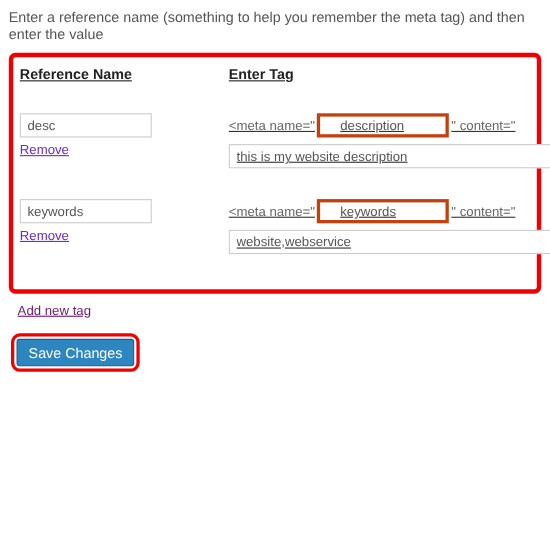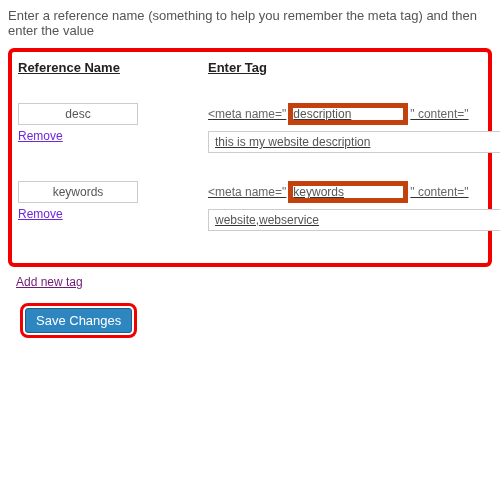--- a/index.html
+++ b/index.html
@@ -23,21 +23,20 @@
     .col-meta { flex: 1; }
     .headers { font-weight: bold; color: #222; margin-bottom: 28px; }
     .entry { margin-bottom: 22px; }
     input.ref {
       width: 120px;
       height: 22px;
       padding: 2px 6px;
       border: 1px solid #ccc;
       font-size: 12px;
       color: #555;
-      text-align: center;
     }
     .remove-link {
       display: inline-block;
       margin-top: 4px;
       color: #6d28d9;
       text-decoration: underline;
       font-size: 12px;
       cursor: pointer;
     }
     .meta-line {
@@ -47,22 +46,22 @@
       margin-bottom: 6px;
       white-space: nowrap;
     }
     .meta-text {
       color: #666;
       font-size: 12px;
     }
     input.meta-name {
       width: 120px;
       height: 22px;
-      padding: 2px 0;
-      border: 5px solid #c2410c;
+      padding: 2px 18px;
+      border: 3px solid #c2410c;
       font-size: 12px;
       color: #555;
     }
     input.meta-content {
       width: 294px;
       height: 22px;
       padding: 2px 6px;
       border: 1px solid #ccc;
       font-size: 12px;
       color: #555;
@@ -73,21 +72,21 @@
       font-size: 12px;
       cursor: pointer;
       display: inline-block;
       margin: 2px 0 14px 8px;
     }
     .save-wrap {
       display: inline-block;
       border: 3px solid #f20000;
       border-radius: 8px;
       padding: 2px;
-      margin-left: 12px;
+      margin-left: 2px;
     }
     button.save {
       background: #2e86c1;
       color: #fff;
       border: 1px solid #1b5e86;
       border-radius: 3px;
       padding: 4px 10px;
       font-size: 13px;
       cursor: pointer;
     }

